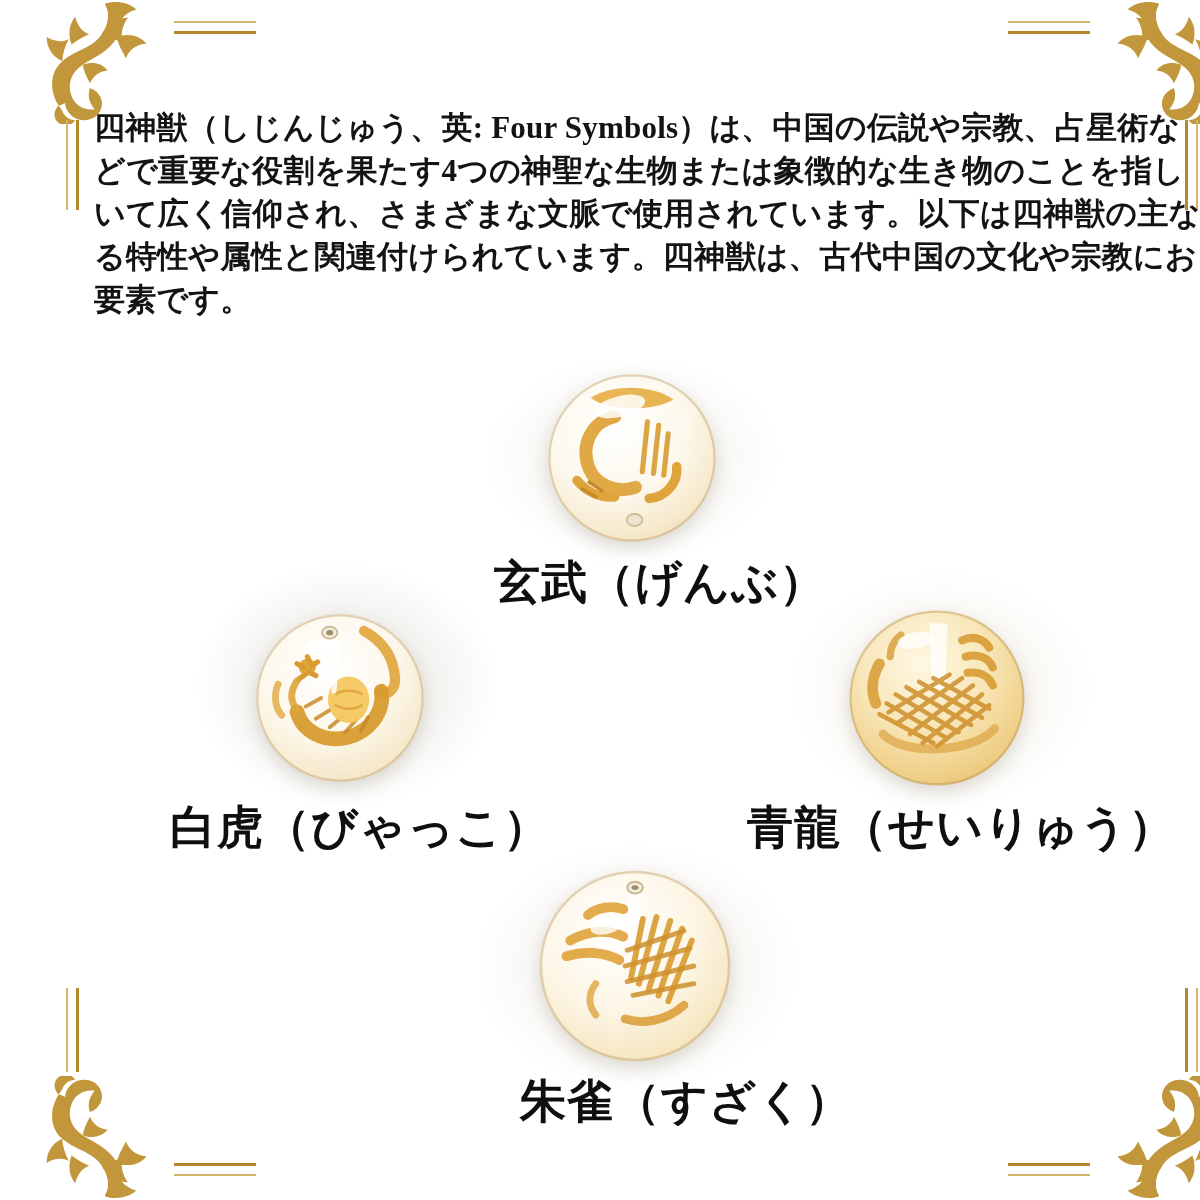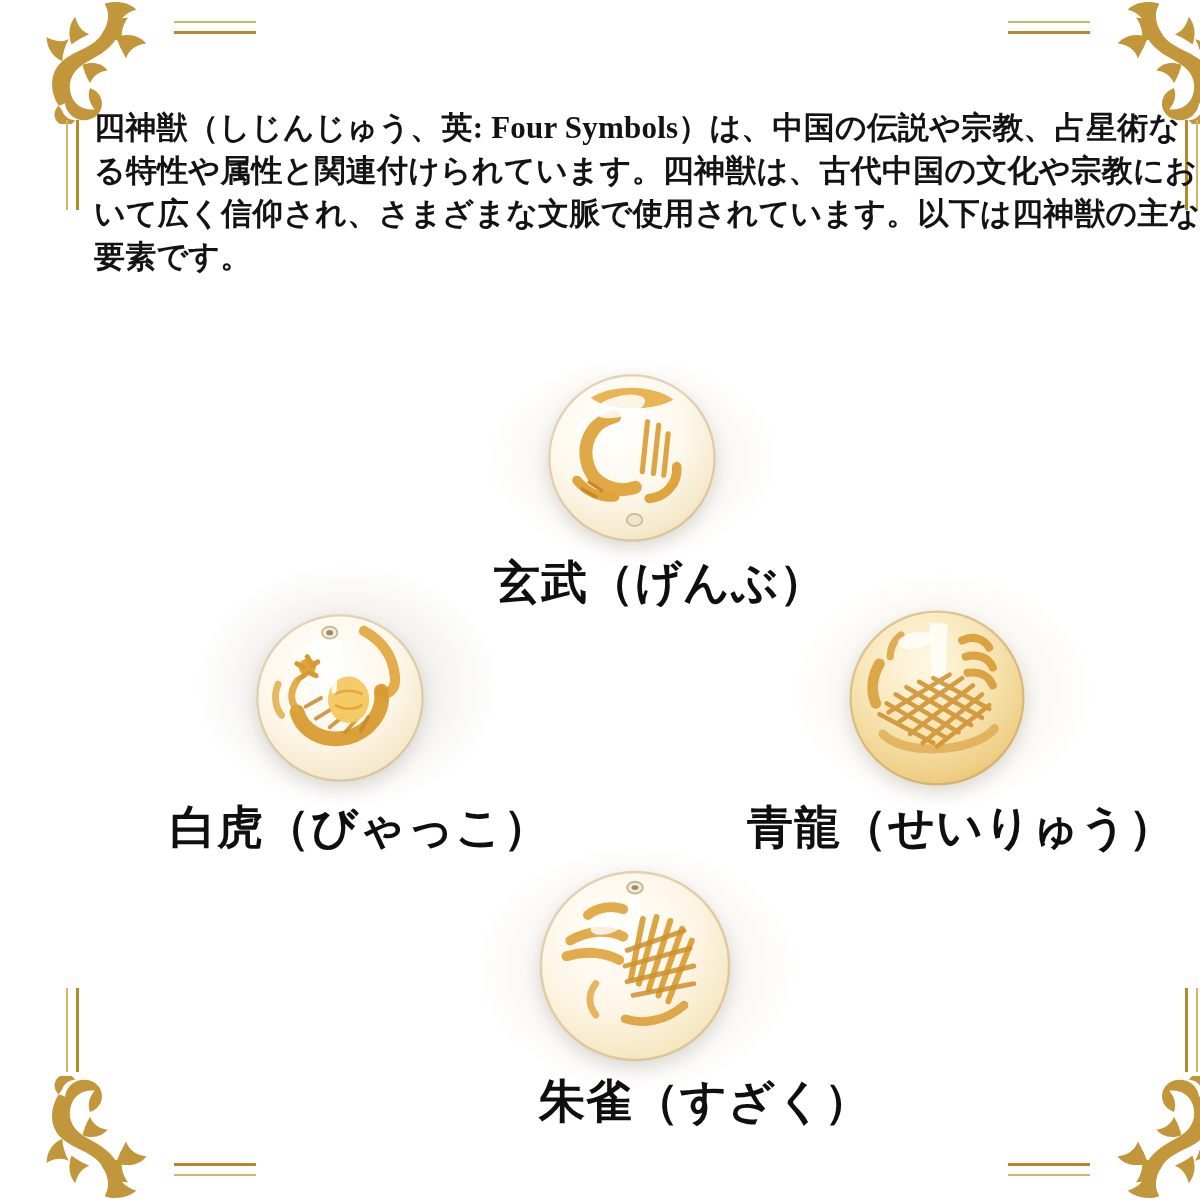--- a/index.html
+++ b/index.html
@@ -82,22 +82,23 @@
   <div class="rule rule-v-thin" style="left:1164px;top:988px;height:84px;"></div>
   <div class="rule rule-v-thick" style="left:1153px;top:988px;height:84px;"></div>
 
   <div class="rule rule-h-thick" style="left:142px;top:1163px;"></div>
   <div class="rule rule-h-thin" style="left:142px;top:1174px;"></div>
   <div class="rule rule-h-thick" style="left:976px;top:1163px;"></div>
   <div class="rule rule-h-thin" style="left:976px;top:1174px;"></div>
 
   <div class="intro">
     <div class="intro-line">四神獣（しじんじゅう、英: Four Symbols）は、中国の伝説や宗教、占星術な</div>
+    <div class="intro-line">どで重要な役割を果たす4つの神聖な生物または象徴的な生き物のことを指し</div>
+    <div class="intro-line">いて広く信仰され、さまざまな文脈で使用されています。以下は四神獣の主な</div>
     <div class="intro-line">る特性や属性と関連付けられています。四神獣は、古代中国の文化や宗教にお</div>
-    <div class="intro-line">いて広く信仰され、さまざまな文脈で使用されています。以下は四神獣の主な</div>
     <div class="intro-line">要素です。</div>
   </div>
 
   <div class="photo-bg" style="left:455px;top:358px;width:292px;height:200px;background:radial-gradient(ellipse at 50% 50%, rgba(238,234,226,0.85), rgba(238,234,226,0) 72%);"></div>
   <div class="bead" style="left:514px;top:372px;">
     <svg width="172" height="172" viewBox="0 0 200 200">
       <defs>
         <radialGradient id="glass-g" cx="0.40" cy="0.30" r="0.85">
           <stop offset="0" stop-color="#ffffff"></stop>
             <stop offset="0.5" stop-color="#fdf8ec"></stop>
@@ -197,15 +198,15 @@
         <path d="M92,84 L150,64 M90,100 L156,82 M92,116 L160,100 M98,130 L160,118"></path>
       </g>
       <path d="M60,118 C52,128 52,140 60,150" stroke="#DFA43C" stroke-width="7" fill="none" stroke-linecap="round" opacity="0.8"></path>
       <path d="M150,140 C132,156 108,160 90,154" stroke="#D89B30" stroke-width="9" fill="none" stroke-linecap="round" opacity="0.85"></path>
       <ellipse cx="72" cy="58" rx="18" ry="9" fill="rgba(255,255,255,0.8)" transform="rotate(-18 72 58)"></ellipse>
       <ellipse cx="100" cy="20" rx="8" ry="6" fill="#f3ecdc" stroke="#c9b68c" stroke-width="2"></ellipse>
       <ellipse cx="100" cy="20" rx="3.5" ry="2.5" fill="#9a8c6e"></ellipse>
       <circle cx="100" cy="100" r="96" fill="none" stroke="rgba(186,150,92,0.40)" stroke-width="2.5"></circle>
     </svg>
   </div>
-  <div class="bead-label" style="left:507px;top:1071px;">朱雀（すざく）</div>
+  <div class="bead-label" style="left:488px;top:1071px;">朱雀（すざく）</div>
 
 </div>
 
 </body></html>

